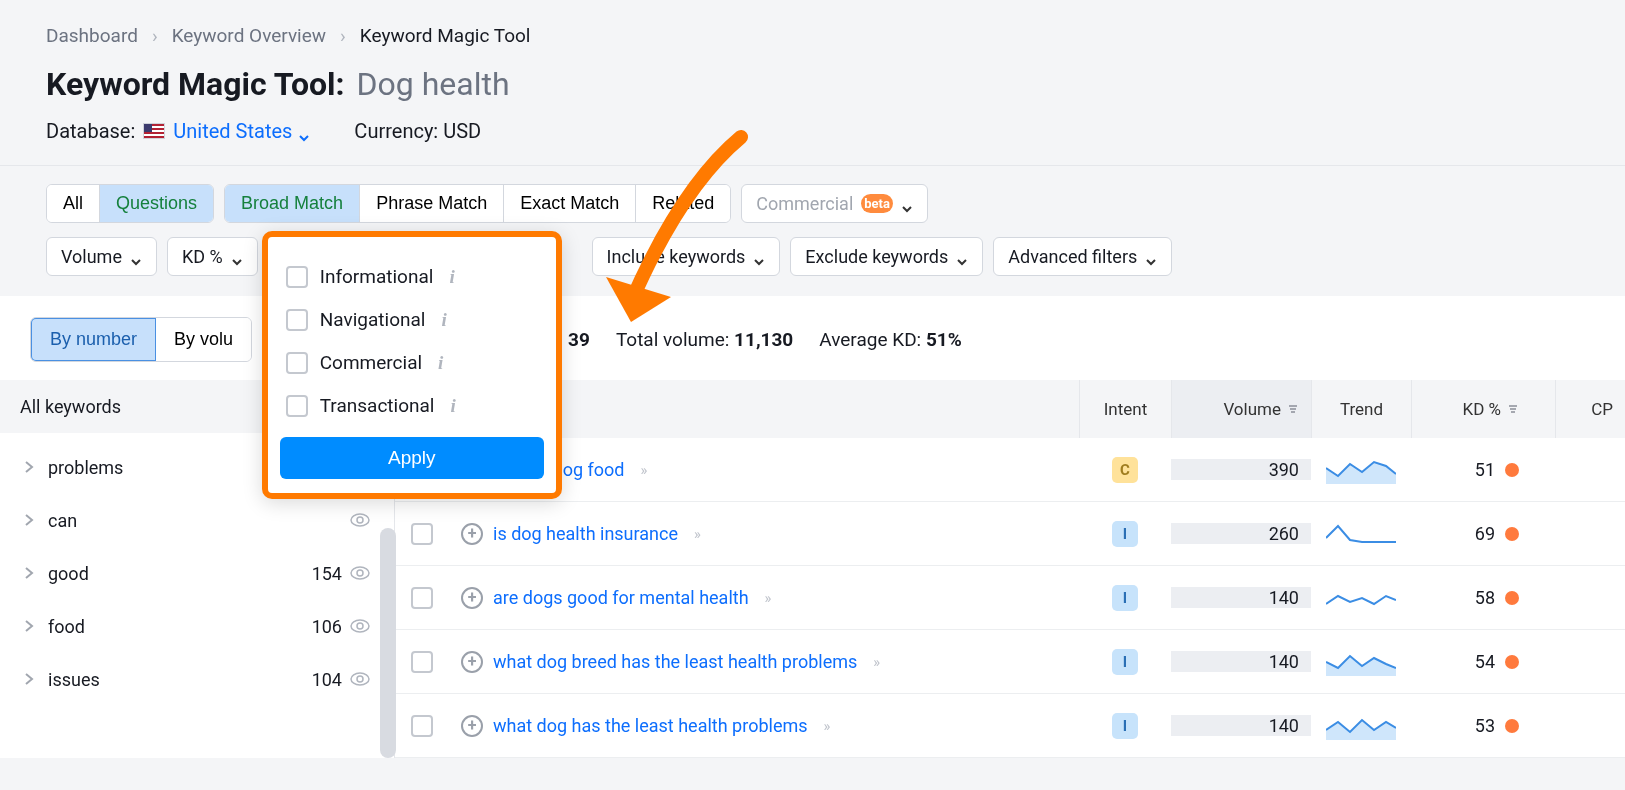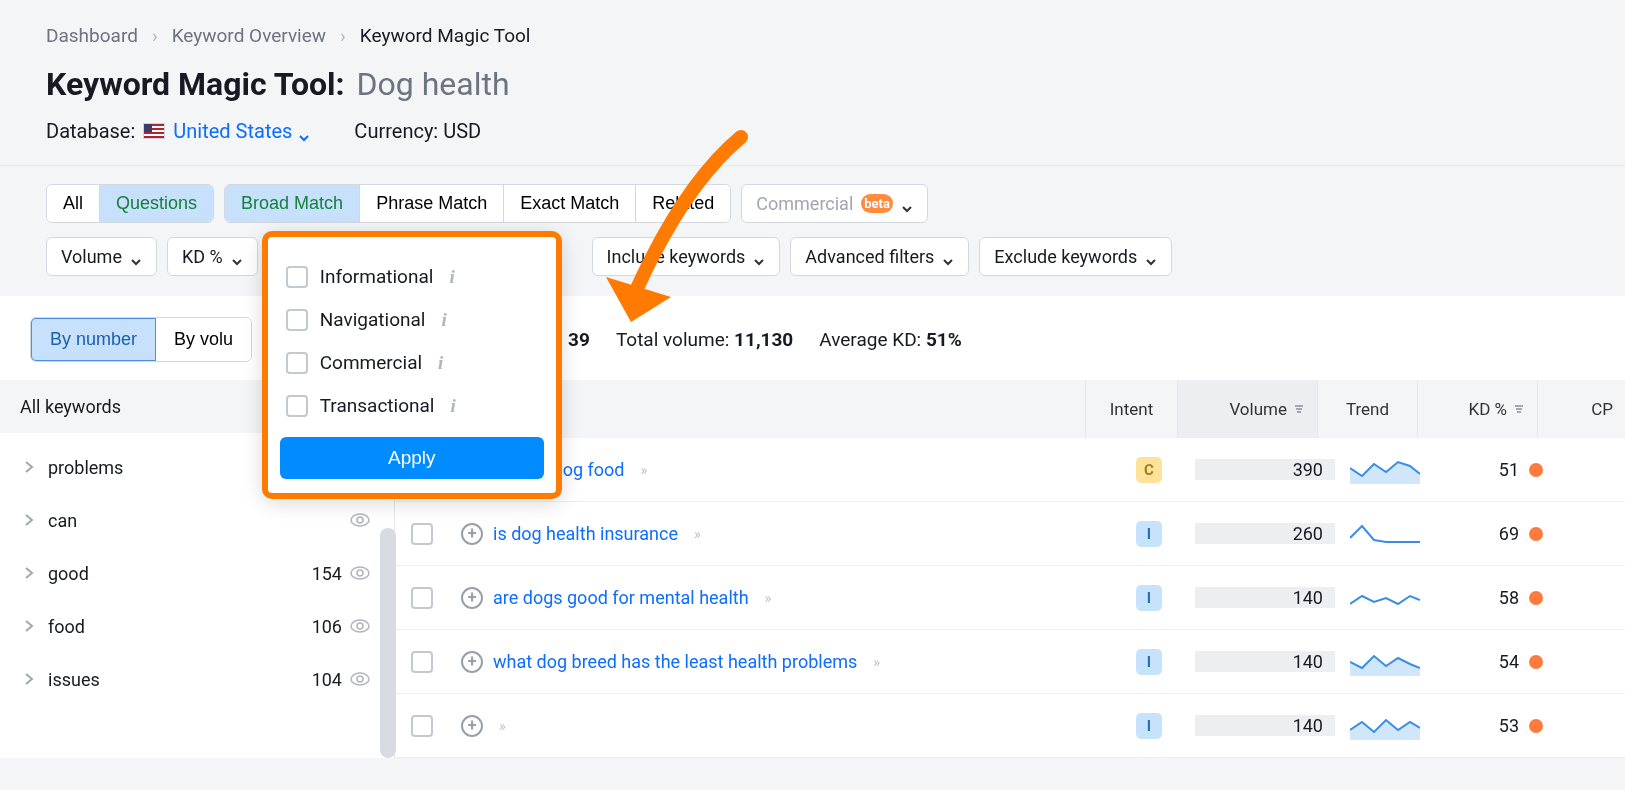--- a/index.html
+++ b/index.html
@@ -89,21 +89,21 @@
   .table-wrap { flex:1; overflow:hidden;}
   .thead { display:flex; align-items:center; background:#f4f5f7; height:58px; font-size:17px; color:#333; border-left:1px solid #e5e7eb;}
   .th { padding:0 12px; display:flex; align-items:center; gap:6px; border-left:1px solid #e5e7eb; height:100%;}
   .th.first { border-left:none; }
   .col-check { width:54px; justify-content:center;}
   .col-keyword { flex:1; }
   .col-intent { width:92px; justify-content:center;}
   .col-volume { width:140px; justify-content:flex-end; background:#eceef2;}
   .col-trend { width:100px; justify-content:center;}
   .col-kd { width:120px; justify-content:flex-end;}
-  .col-cp { width:88px; justify-content:flex-end;}
+  .col-cp { width:70px; justify-content:flex-end;margin-left:24px;}
   .sort-icon { color:#8a8f99; }
 
   .trow { display:flex; align-items:center; height:64px; border-bottom:1px solid #eceef0; font-size:18px;}
   .td { padding:0 12px; display:flex; align-items:center; gap:8px;}
   .td.col-keyword { flex:1; gap:10px;}
   .td.col-volume { width:140px; justify-content:flex-end; font-weight:400;}
   .td.col-intent { width:92px; justify-content:center;}
   .td.col-trend { width:100px; justify-content:center;}
   .td.col-kd { width:120px; justify-content:flex-end; gap:10px;}
   .td.col-cp { width:70px; justify-content:flex-end;}
@@ -226,27 +226,27 @@
           </svg></span>
     </div>
     <div style="width:18px;"></div>
     <div class="pill">
       <span>Include keywords</span>
       <span class="chev"><svg viewBox="0 0 12 12">
             <path d="M2 4 L6 8 L10 4" fill="none" stroke="#333" stroke-width="2"></path>
           </svg></span>
     </div>
     <div class="pill">
+      <span>Exclude keywords</span>
+      <span class="chev"><svg viewBox="0 0 12 12">
+            <path d="M2 4 L6 8 L10 4" fill="none" stroke="#333" stroke-width="2"></path>
+          </svg></span>
+    </div>
+    <div class="pill">
       <span>Advanced filters</span>
-      <span class="chev"><svg viewBox="0 0 12 12">
-            <path d="M2 4 L6 8 L10 4" fill="none" stroke="#333" stroke-width="2"></path>
-          </svg></span>
-    </div>
-    <div class="pill">
-      <span>Exclude keywords</span>
       <span class="chev"><svg viewBox="0 0 12 12">
             <path d="M2 4 L6 8 L10 4" fill="none" stroke="#333" stroke-width="2"></path>
           </svg></span>
     </div>
 
     <div class="arrow-annot">
       <svg viewBox="0 0 200 230">
         <path d="M170,10 Q110,60 60,175" stroke="#ff7a00" stroke-width="14" fill="none" stroke-linecap="round"></path>
         <path d="M35,150 L60,195 L100,170 Z" fill="#ff7a00"></path>
       </svg>
@@ -505,20 +505,21 @@
               <span class="kd-dot"></span>
     </div>
     <div class="td col-cp"></div>
           </div>
           <div class="trow">
     <div class="td col-check">
               <div class="chk"></div>
             </div>
     <div class="td col-keyword">
       <span class="plus-circ">+</span>
+      <a href="#">what dog has the least health problems</a>
       <span class="kw-arrows">››</span>
     </div>
     <div class="td col-intent">
       <span class="intent-badge intent-I">I</span>
     </div>
     <div class="td col-volume">140</div>
     <div class="td col-trend">
       <span class="spark">
         <svg viewBox="0 0 70 28">
                   <path d="M0,18 L12,10 L24,20 L36,8 L48,18 L60,10 L70,16 L70,28 L0,28 Z" fill="#cfe6fb"></path>

